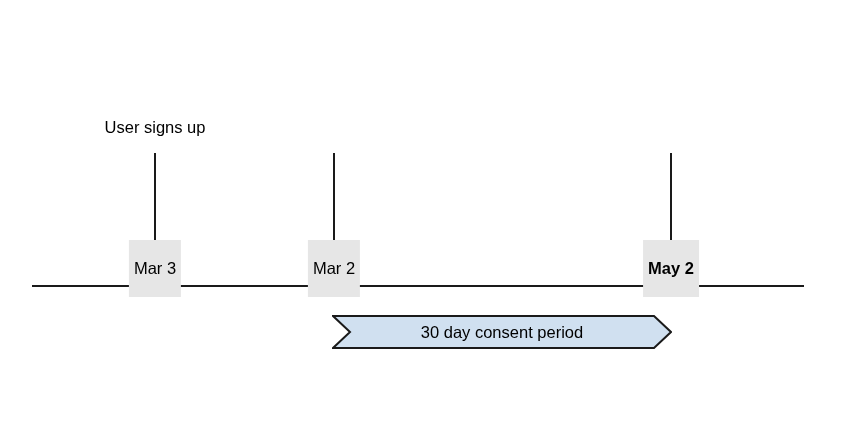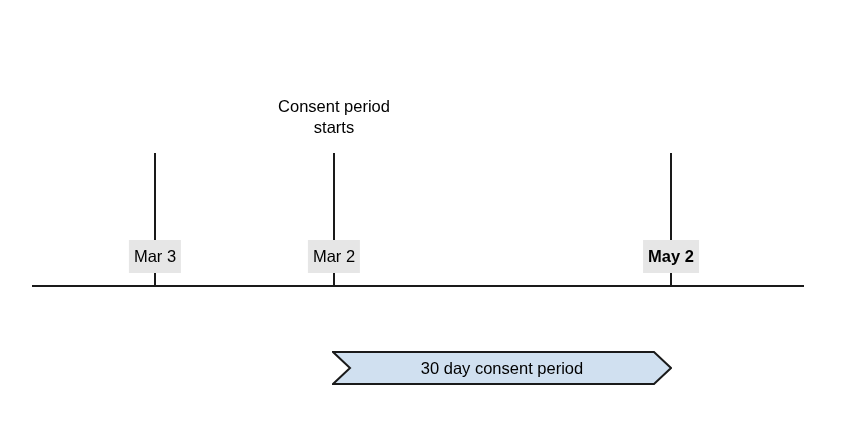--- a/index.html
+++ b/index.html
@@ -52,32 +52,31 @@
 
   
   .date-chip {
     position: absolute;
     top: 240px;
     transform: translateX(-50%);
     background: #e6e6e6;
     color: #000000;
     font-size: 16.5px;
     line-height: 25px;
-    padding: 4px 5px;
+    padding: 16px 5px;
     white-space: nowrap;
   }
 
   
   .period-banner {
     position: absolute;
     left: 332px;
     top: 315px;
     width: 340px;
     height: 34px;
-    margin-top: 36px;
   }
   .period-banner svg {
     display: block;
     width: 340px;
     height: 34px;
   }
   .period-banner-label {
     position: absolute;
     left: 0;
     top: 0;
@@ -91,25 +90,24 @@
     pointer-events: none;
   }
 </style>
 </head>
 <body>
 
 <div id="canvas">
 
   <div class="axis-line"></div>
 
+  <div class="event-caption one-line" style="left:155px;">User signs up</div>
   <div class="tick-line" style="left:154px;"></div>
   <div class="date-chip" style="left:155px;">Mar 3</div>
 
-  <div class="event-caption two-line" style="left:334px;">Consent period
-starts</div>
   <div class="tick-line" style="left:333px;"></div>
   <div class="date-chip" style="left:334px;">Mar 2</div>
 
   <div class="tick-line" style="left:670px;"></div>
   <div class="date-chip" style="left:671px;font-weight:bold;">May 2</div>
 
   <div class="period-banner">
     <svg viewBox="0 0 340 34" preserveAspectRatio="none">
       <polygon points="1,1 322,1 339,17 322,33 1,33 18,17" fill="#d0e0f0" stroke="#1a1a1a" stroke-width="2" stroke-linejoin="miter"></polygon>
     </svg>

